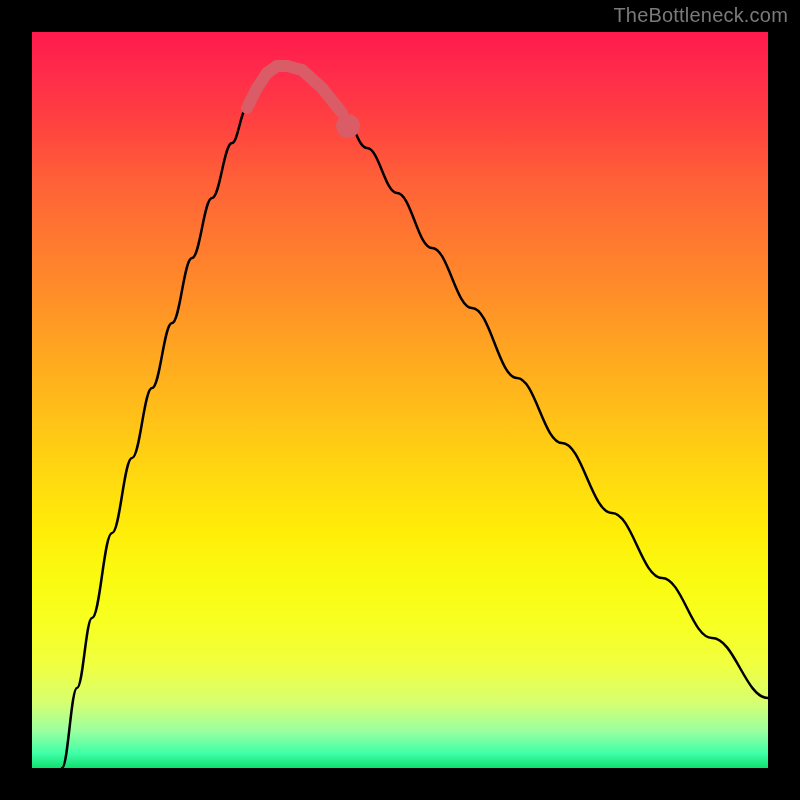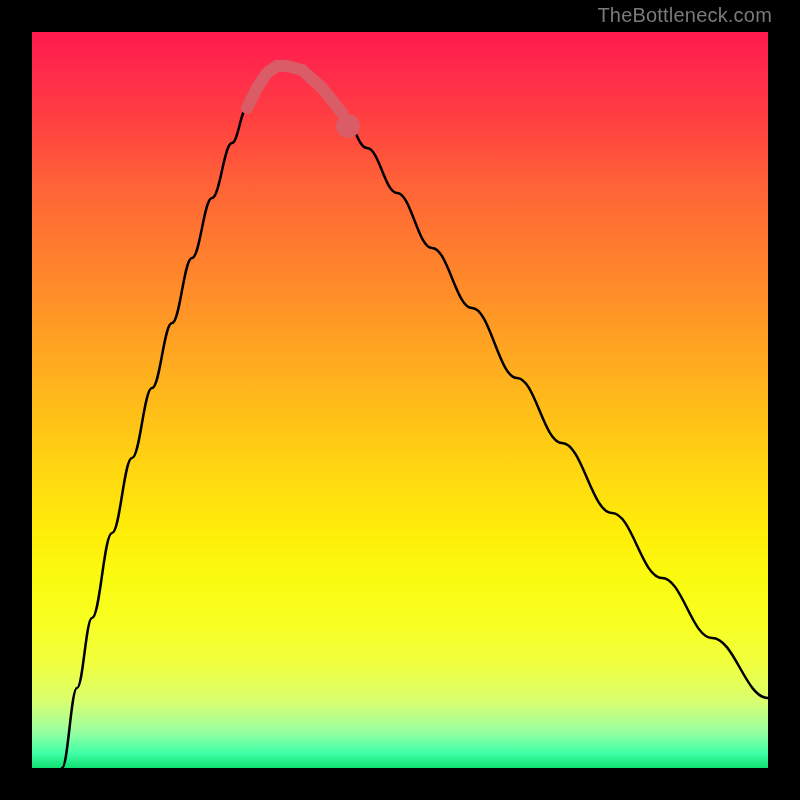--- a/index.html
+++ b/index.html
@@ -40,21 +40,21 @@
       #f8ff20 80%,
       #f0ff40 86%,
       #d8ff70 91%,
       #9affa0 95%,
       #40ffa8 98%,
       #10e070 100%);
   }
   .watermark {
     position: absolute;
     top: 4px;
-    right: 28px;
+    right: 12px;
     color: #7a7a7a;
     font-size: 20px;
     font-weight: 500;
     letter-spacing: 0.2px;
   }
   svg.curve {
     position: absolute;
     top: 0;
     left: 0;
     width: 736px;

